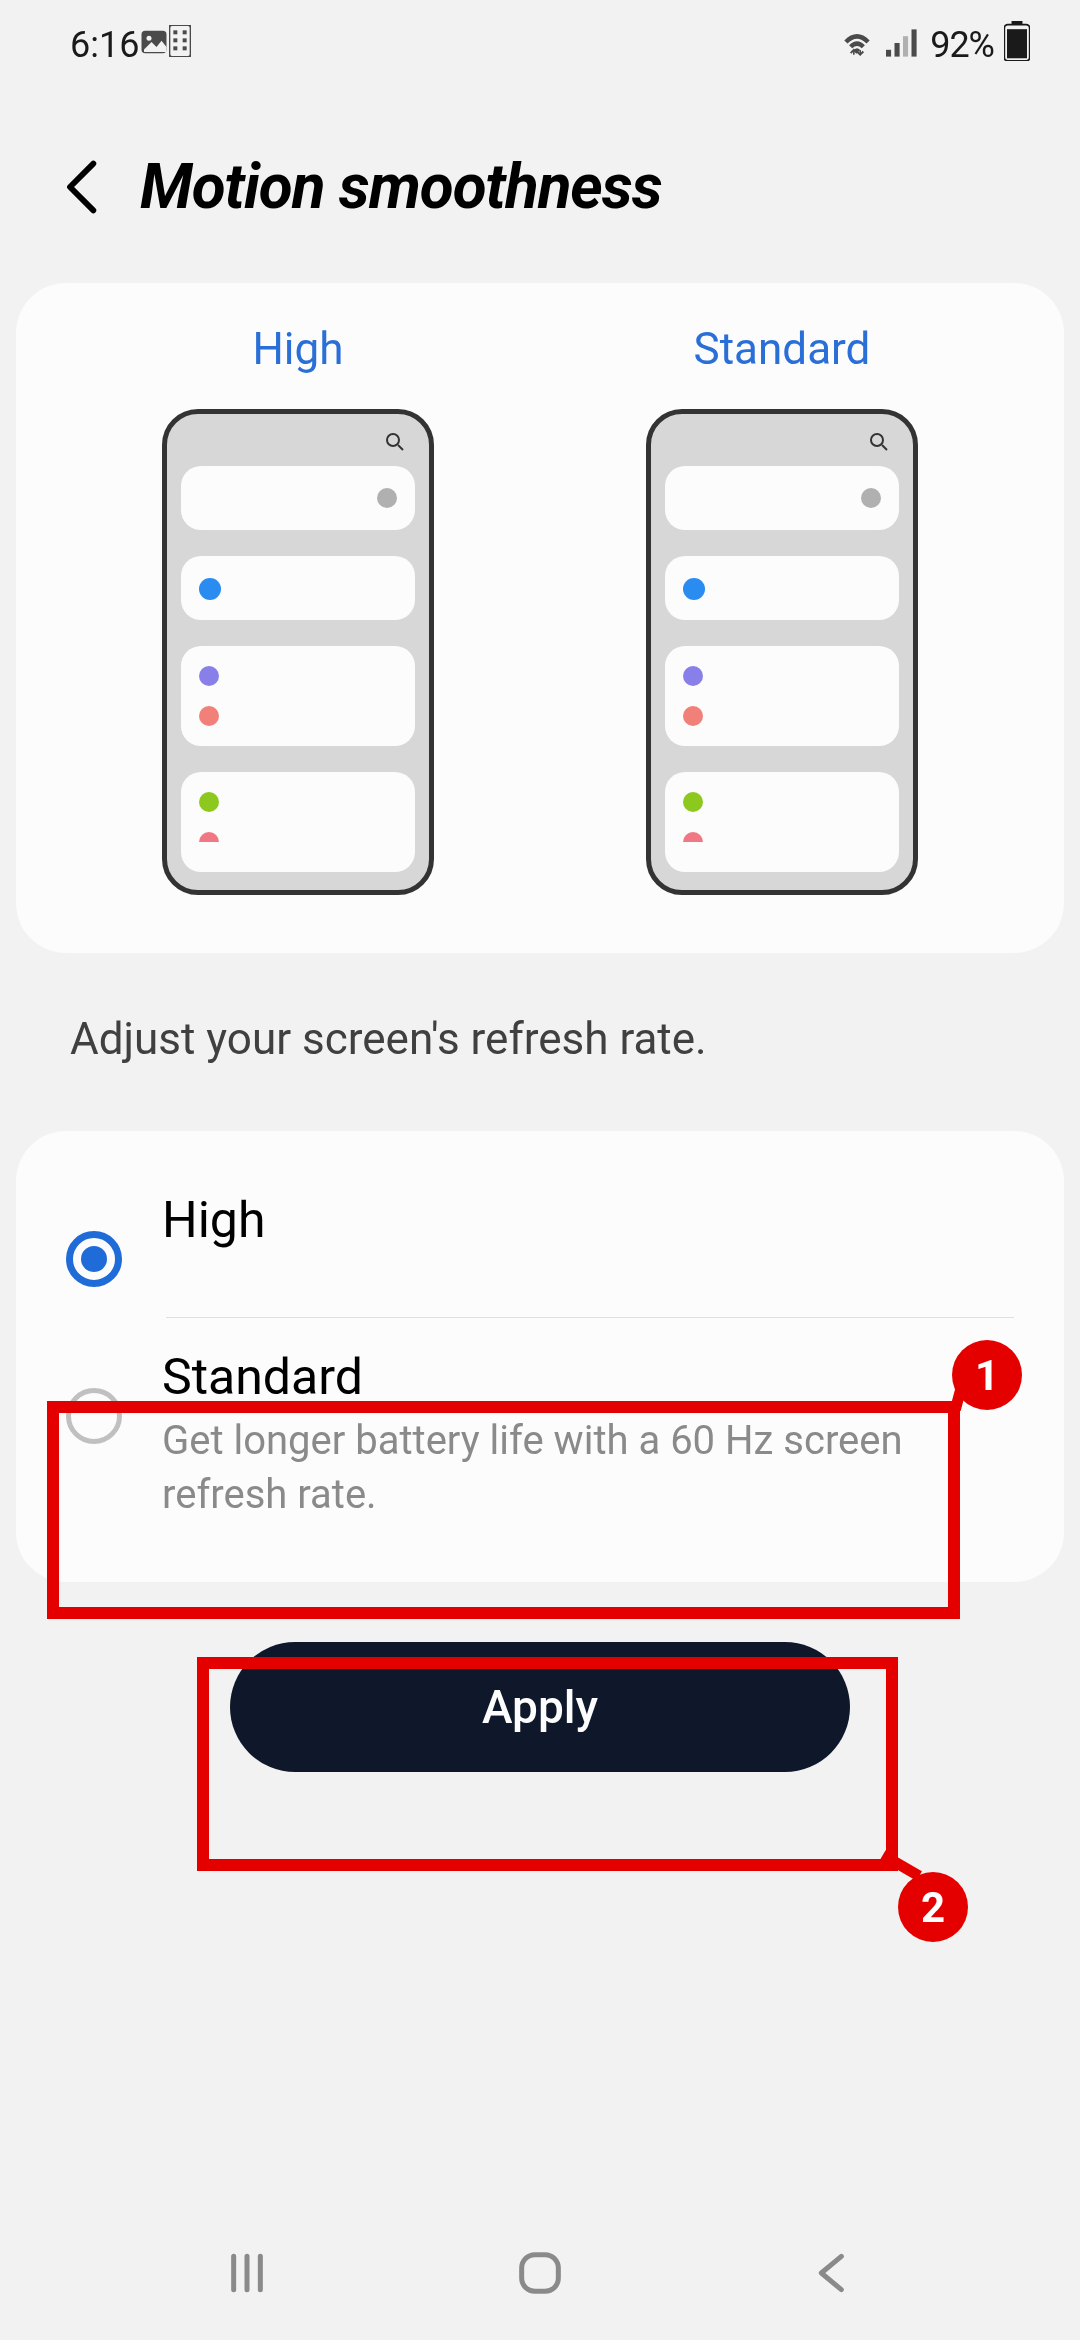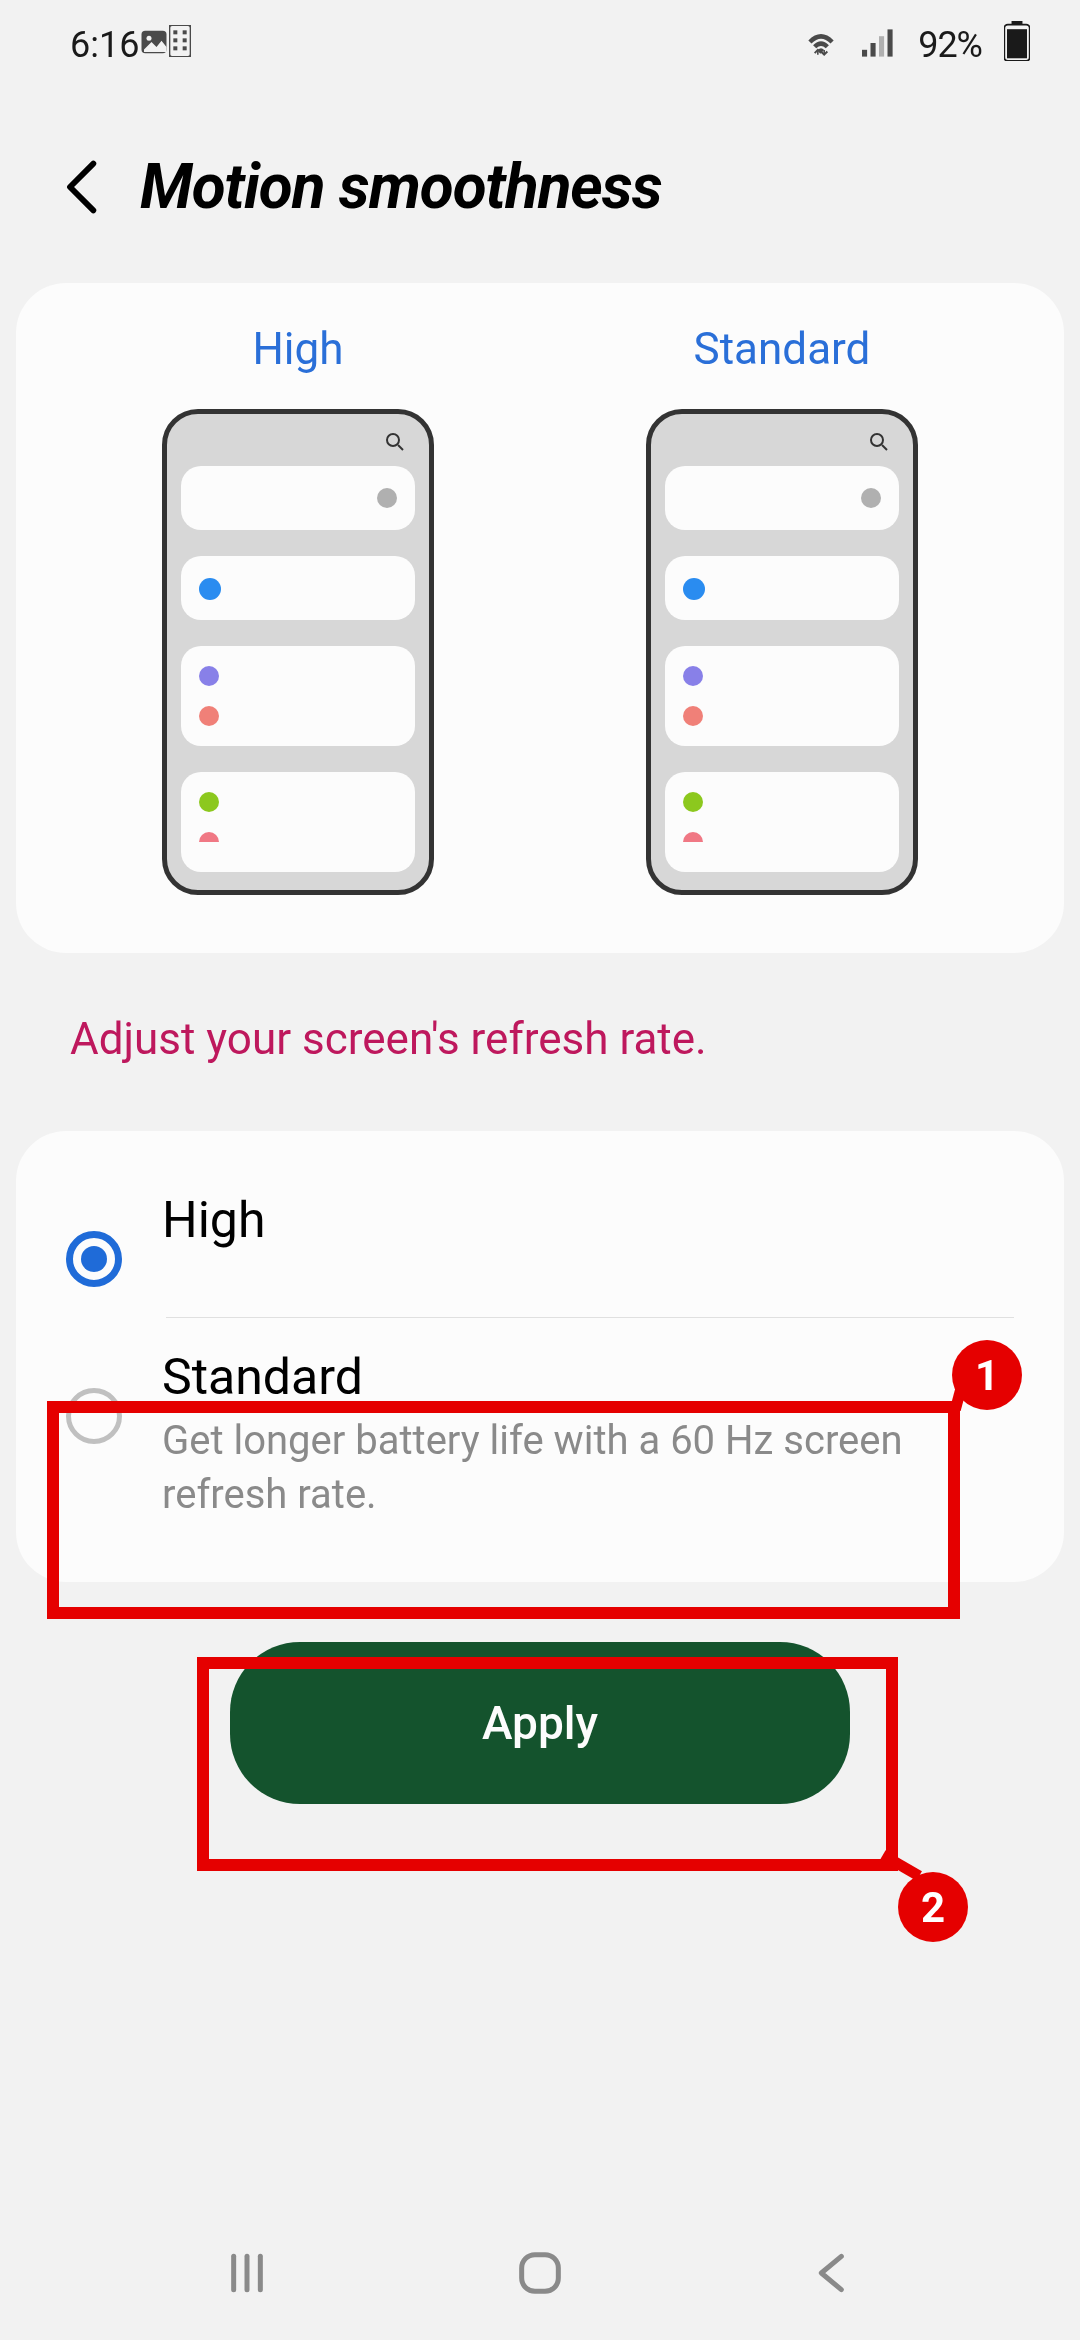--- a/index.html
+++ b/index.html
@@ -14,21 +14,21 @@
     .status-bar {
       height: 90px;
       display: flex;
       justify-content: space-between;
       align-items: center;
       padding: 0 50px 0 70px;
       font-size: 36px;
       color: #1a1a1a;
     }
     .status-left { display: flex; align-items: center; }
-    .status-right { display: flex; align-items: center; gap: 22px; }
+    .status-right { display: flex; align-items: center; gap: 10px; }
     .battery-pct { font-size: 36px; letter-spacing: -1px; color: #1a1a1a;}
     .header {
       display: flex;
       align-items: center;
       padding: 60px 60px 60px 60px;
       gap: 40px;
       font-style: italic;
     }
     .back-arrow { width: 40px; height: 60px; }
     .page-title {
@@ -86,21 +86,21 @@
     .dot { position: absolute; border-radius: 50%; }
     .dot-gray { width: 20px; height: 20px; background: #b0b0b0; top: 22px; right: 18px; }
     .dot-blue { width: 22px; height: 22px; background: #2a8cf0; top: 22px; left: 18px; }
     .dot-purple { width: 20px; height: 20px; background: #8880e8; top: 20px; left: 18px; }
     .dot-salmon { width: 20px; height: 20px; background: #f08078; top: 60px; left: 18px; }
     .dot-green { width: 20px; height: 20px; background: #8cc81e; top: 20px; left: 18px; }
     .dot-pink { width: 20px; height: 10px; background: #f07884; top: 60px; left: 18px; border-radius: 10px 10px 0 0; }
     .section-desc {
       padding: 60px 70px 50px 70px;
       font-size: 44px;
-      color: #be185d;
+      color: #404040;
     }
     .options-card {
       background: #fcfcfc;
       margin: 16px 16px 0 16px;
       border-radius: 50px;
       padding: 30px 0px;
     }
     .option-row {
       display: flex;
       align-items: flex-start;
@@ -143,22 +143,22 @@
       color: #8a8a8a;
       line-height: 1.35;
     }
     .divider {
       height: 1px;
       background: #e0e0e0;
       margin: 0 50px 0 150px;
     }
     .apply-button {
       width: 620px;
-      height: 162px;
-      background: #14532d;
+      height: 130px;
+      background: #0f172a;
       border-radius: 70px;
       margin: 60px auto 0 auto;
       display: flex;
       align-items: center;
       justify-content: center;
       font-size: 46px;
       font-weight: 500;
       color: #fcfcfc;
     }
     .nav-bar {

